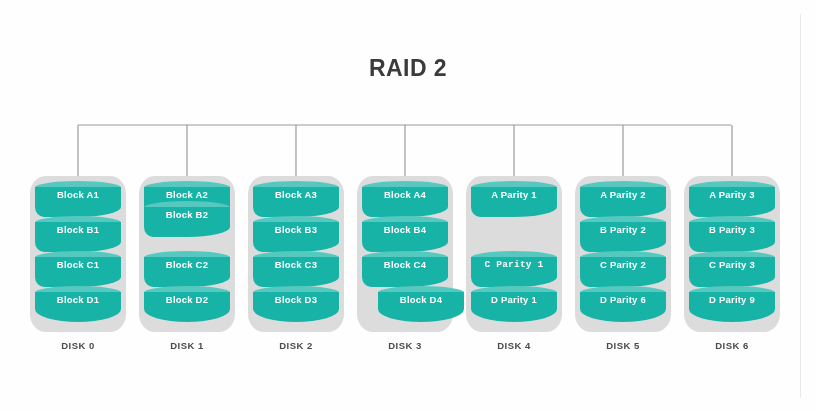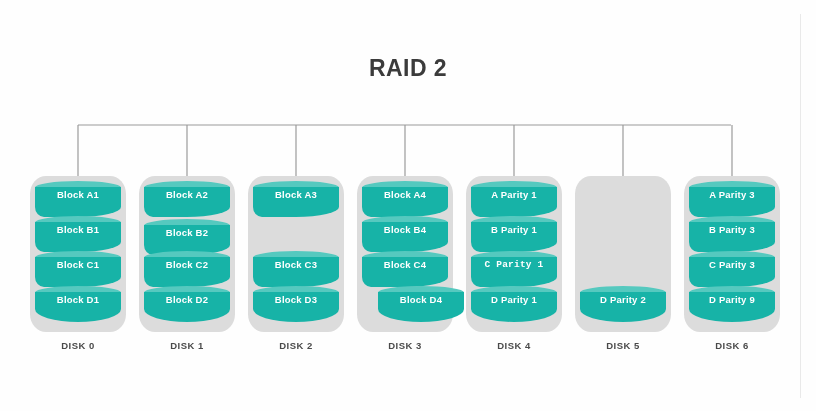--- a/index.html
+++ b/index.html
@@ -190,21 +190,21 @@
         <div class="disk-caption">DISK 0</div>
       </div>
       <div class="disk-column" style="left: 139px;">
         <div class="disk-shell">
           <div class="platter-stack">
             <div class="platter" style="top: 0px; z-index: 10;">
               <div class="platter-top"></div>
               <div class="platter-body"></div>
               <div class="platter-label">Block A2</div>
             </div>
-            <div class="platter" style="top: 38px; z-index: 11;">
+            <div class="platter" style="top: 20px; z-index: 11;">
               <div class="platter-top"></div>
               <div class="platter-body"></div>
               <div class="platter-label">Block B2</div>
             </div>
             <div class="platter" style="top: 70px; z-index: 12;">
               <div class="platter-top"></div>
               <div class="platter-body"></div>
               <div class="platter-label">Block C2</div>
             </div>
             <div class="platter" style="top: 105px; z-index: 13;">
@@ -217,20 +217,25 @@
         <div class="disk-caption">DISK 1</div>
       </div>
       <div class="disk-column" style="left: 248px;">
         <div class="disk-shell">
           <div class="platter-stack">
             <div class="platter" style="top: 0px; z-index: 10;">
               <div class="platter-top"></div>
               <div class="platter-body"></div>
               <div class="platter-label">Block A3</div>
             </div>
+            <div class="platter" style="top: 35px; z-index: 11;">
+              <div class="platter-top"></div>
+              <div class="platter-body"></div>
+              <div class="platter-label">Block B3</div>
+            </div>
             <div class="platter" style="top: 70px; z-index: 12;">
               <div class="platter-top"></div>
               <div class="platter-body"></div>
               <div class="platter-label">Block C3</div>
             </div>
             <div class="platter" style="top: 105px; z-index: 13;">
               <div class="platter-top"></div>
               <div class="platter-body is-last"></div>
               <div class="platter-label">Block D3</div>
             </div>
@@ -266,46 +271,56 @@
         <div class="disk-caption">DISK 3</div>
       </div>
       <div class="disk-column" style="left: 466px;">
         <div class="disk-shell">
           <div class="platter-stack">
             <div class="platter" style="top: 0px; z-index: 10;">
               <div class="platter-top"></div>
               <div class="platter-body"></div>
               <div class="platter-label">A Parity 1</div>
             </div>
-            <div class="platter" style="top: 35px; z-index: 11;">
-              <div class="platter-top"></div>
-              <div class="platter-body"></div>
-              <div class="platter-label">B Parity 1</div>
-            </div>
             <div class="platter" style="top: 70px; z-index: 12; font-family: Liberation Mono, monospace;">
               <div class="platter-top"></div>
               <div class="platter-body"></div>
               <div class="platter-label">C Parity 1</div>
             </div>
             <div class="platter" style="top: 105px; z-index: 13;">
               <div class="platter-top"></div>
               <div class="platter-body is-last"></div>
               <div class="platter-label">D Parity 1</div>
             </div>
           </div>
         </div>
         <div class="disk-caption">DISK 4</div>
       </div>
       <div class="disk-column" style="left: 575px;">
         <div class="disk-shell">
           <div class="platter-stack">
-            <div class="platter" style="top: 105px; z-index: 13;">
-              <div class="platter-top"></div>
-              <div class="platter-body is-last"></div>
-              <div class="platter-label">D Parity 2</div>
+            <div class="platter" style="top: 0px; z-index: 10;">
+              <div class="platter-top"></div>
+              <div class="platter-body"></div>
+              <div class="platter-label">A Parity 2</div>
+            </div>
+            <div class="platter" style="top: 35px; z-index: 11;">
+              <div class="platter-top"></div>
+              <div class="platter-body"></div>
+              <div class="platter-label">B Parity 2</div>
+            </div>
+            <div class="platter" style="top: 70px; z-index: 12;">
+              <div class="platter-top"></div>
+              <div class="platter-body"></div>
+              <div class="platter-label">C Parity 2</div>
+            </div>
+            <div class="platter" style="top: 105px; z-index: 13;">
+              <div class="platter-top"></div>
+              <div class="platter-body is-last"></div>
+              <div class="platter-label">D Parity 6</div>
             </div>
           </div>
         </div>
         <div class="disk-caption">DISK 5</div>
       </div>
       <div class="disk-column" style="left: 684px;">
         <div class="disk-shell">
           <div class="platter-stack">
             <div class="platter" style="top: 0px; z-index: 10;">
               <div class="platter-top"></div>

